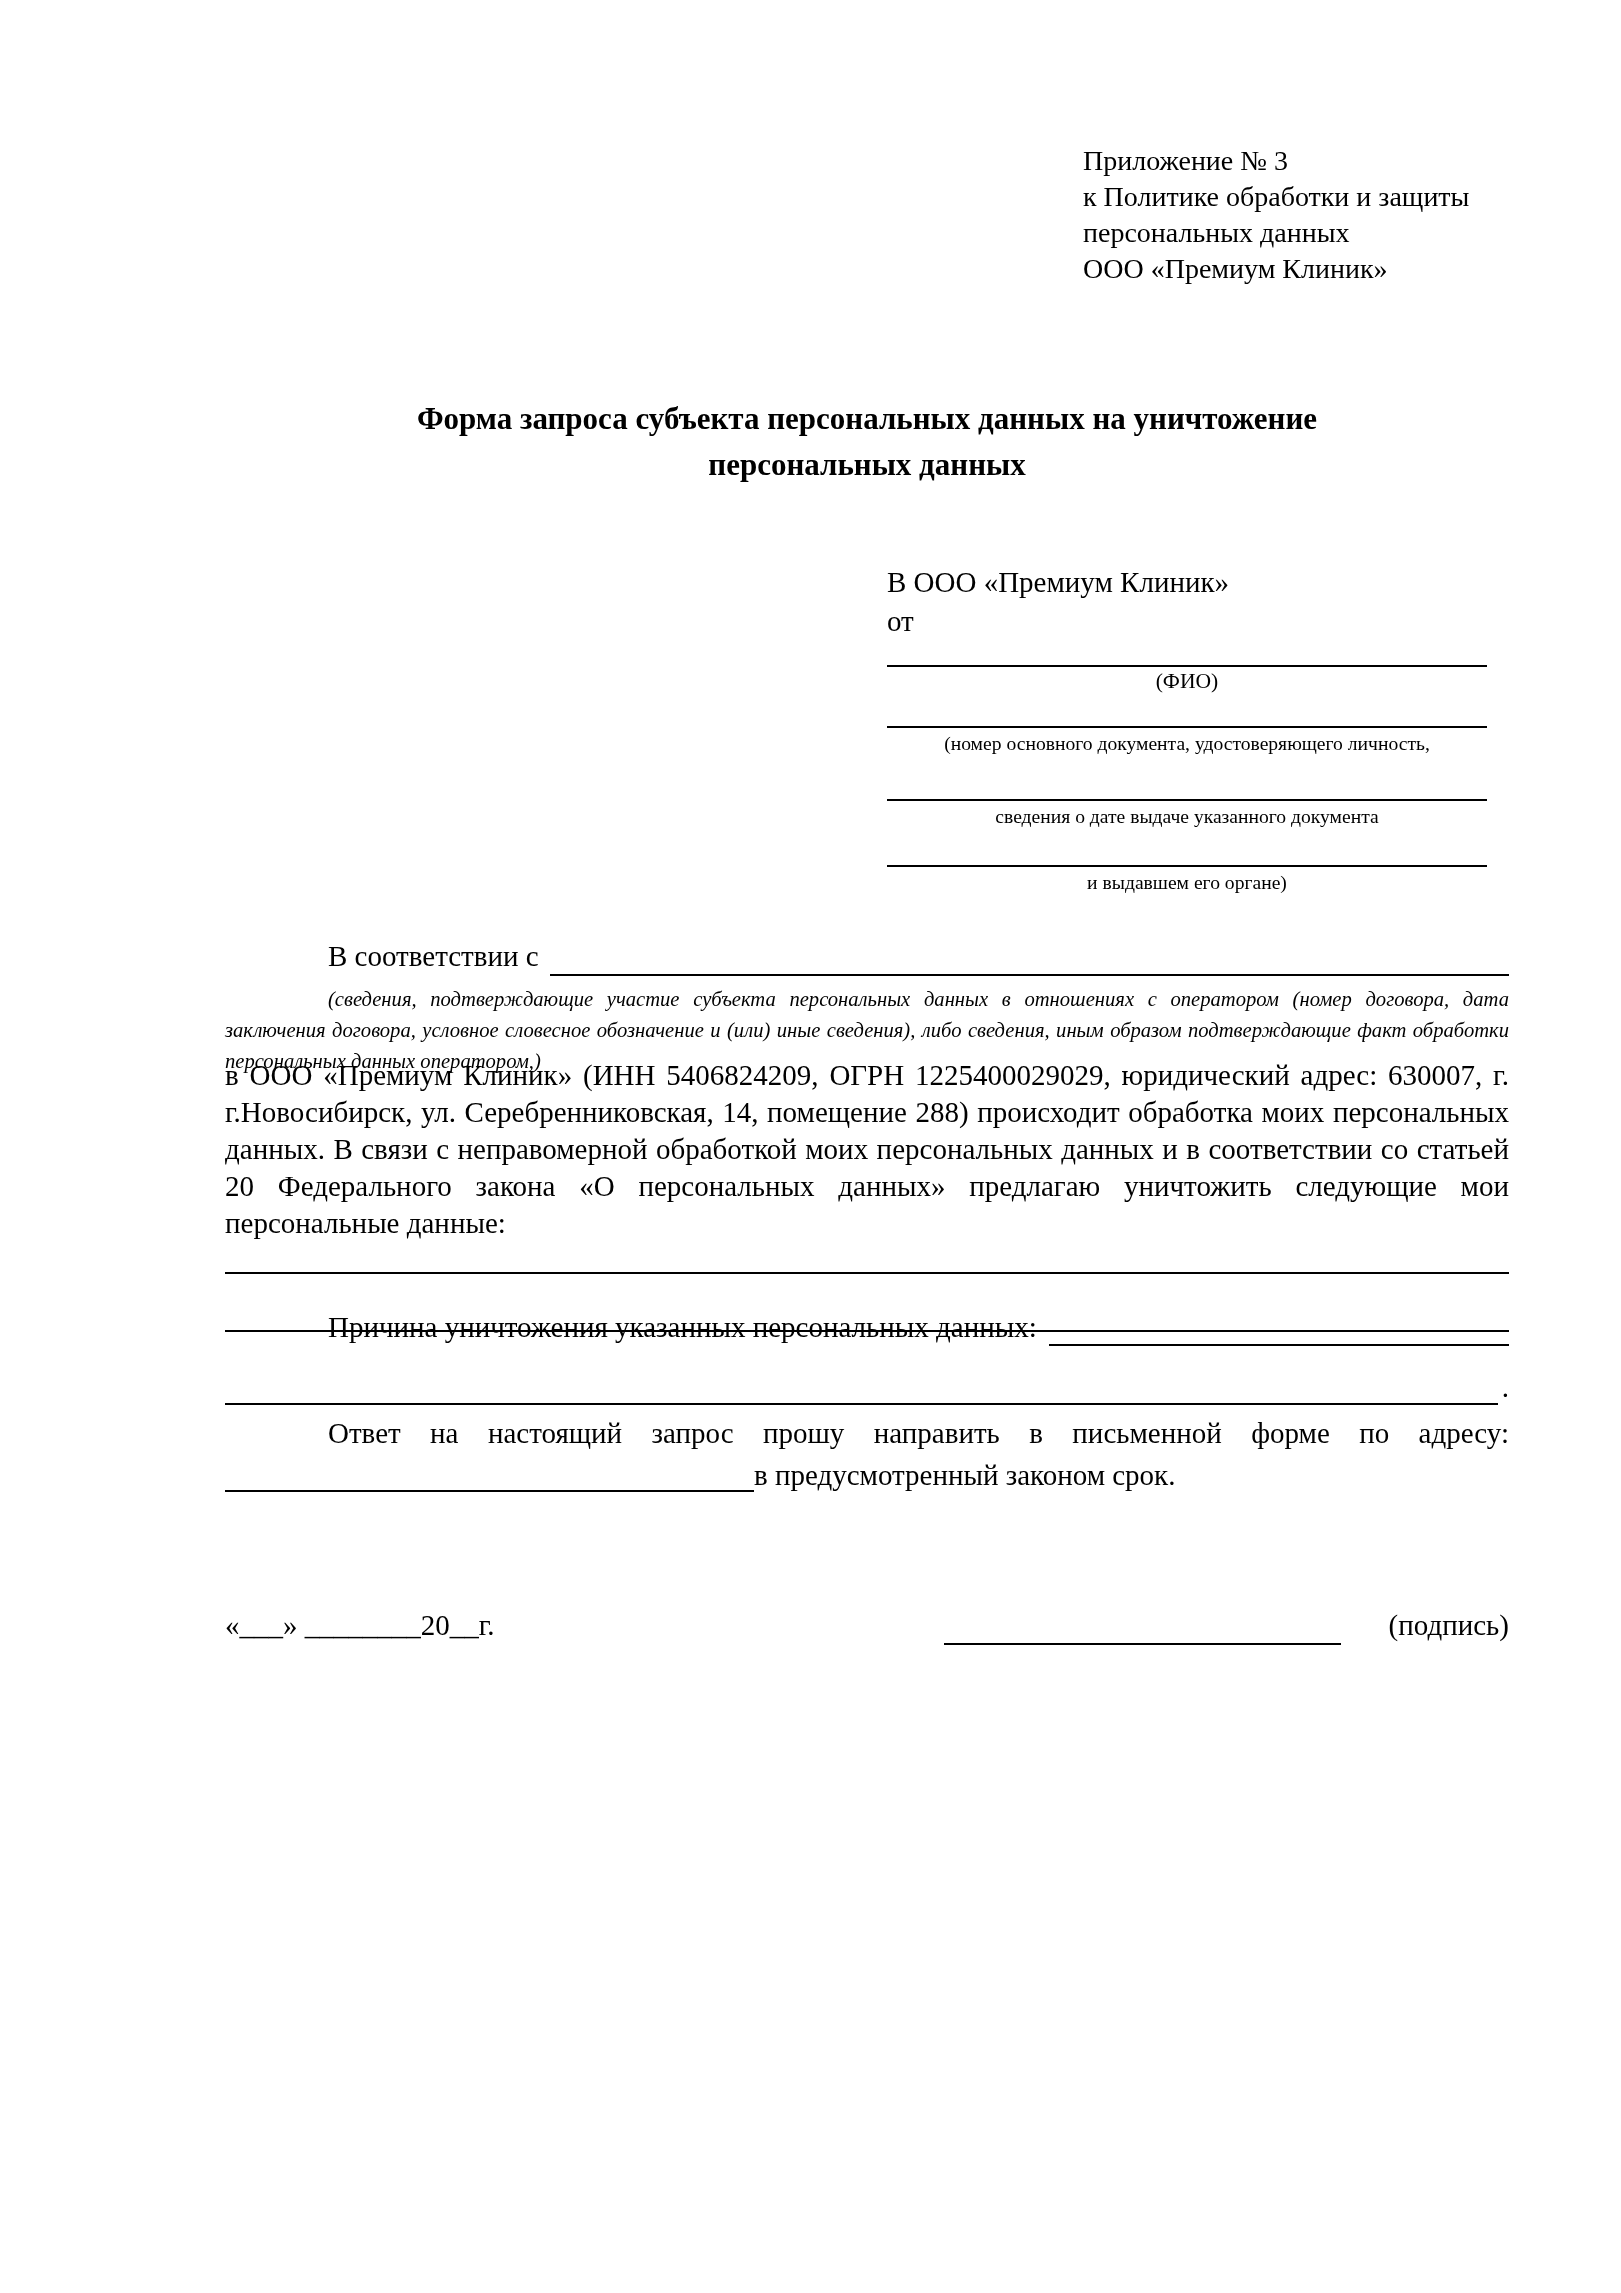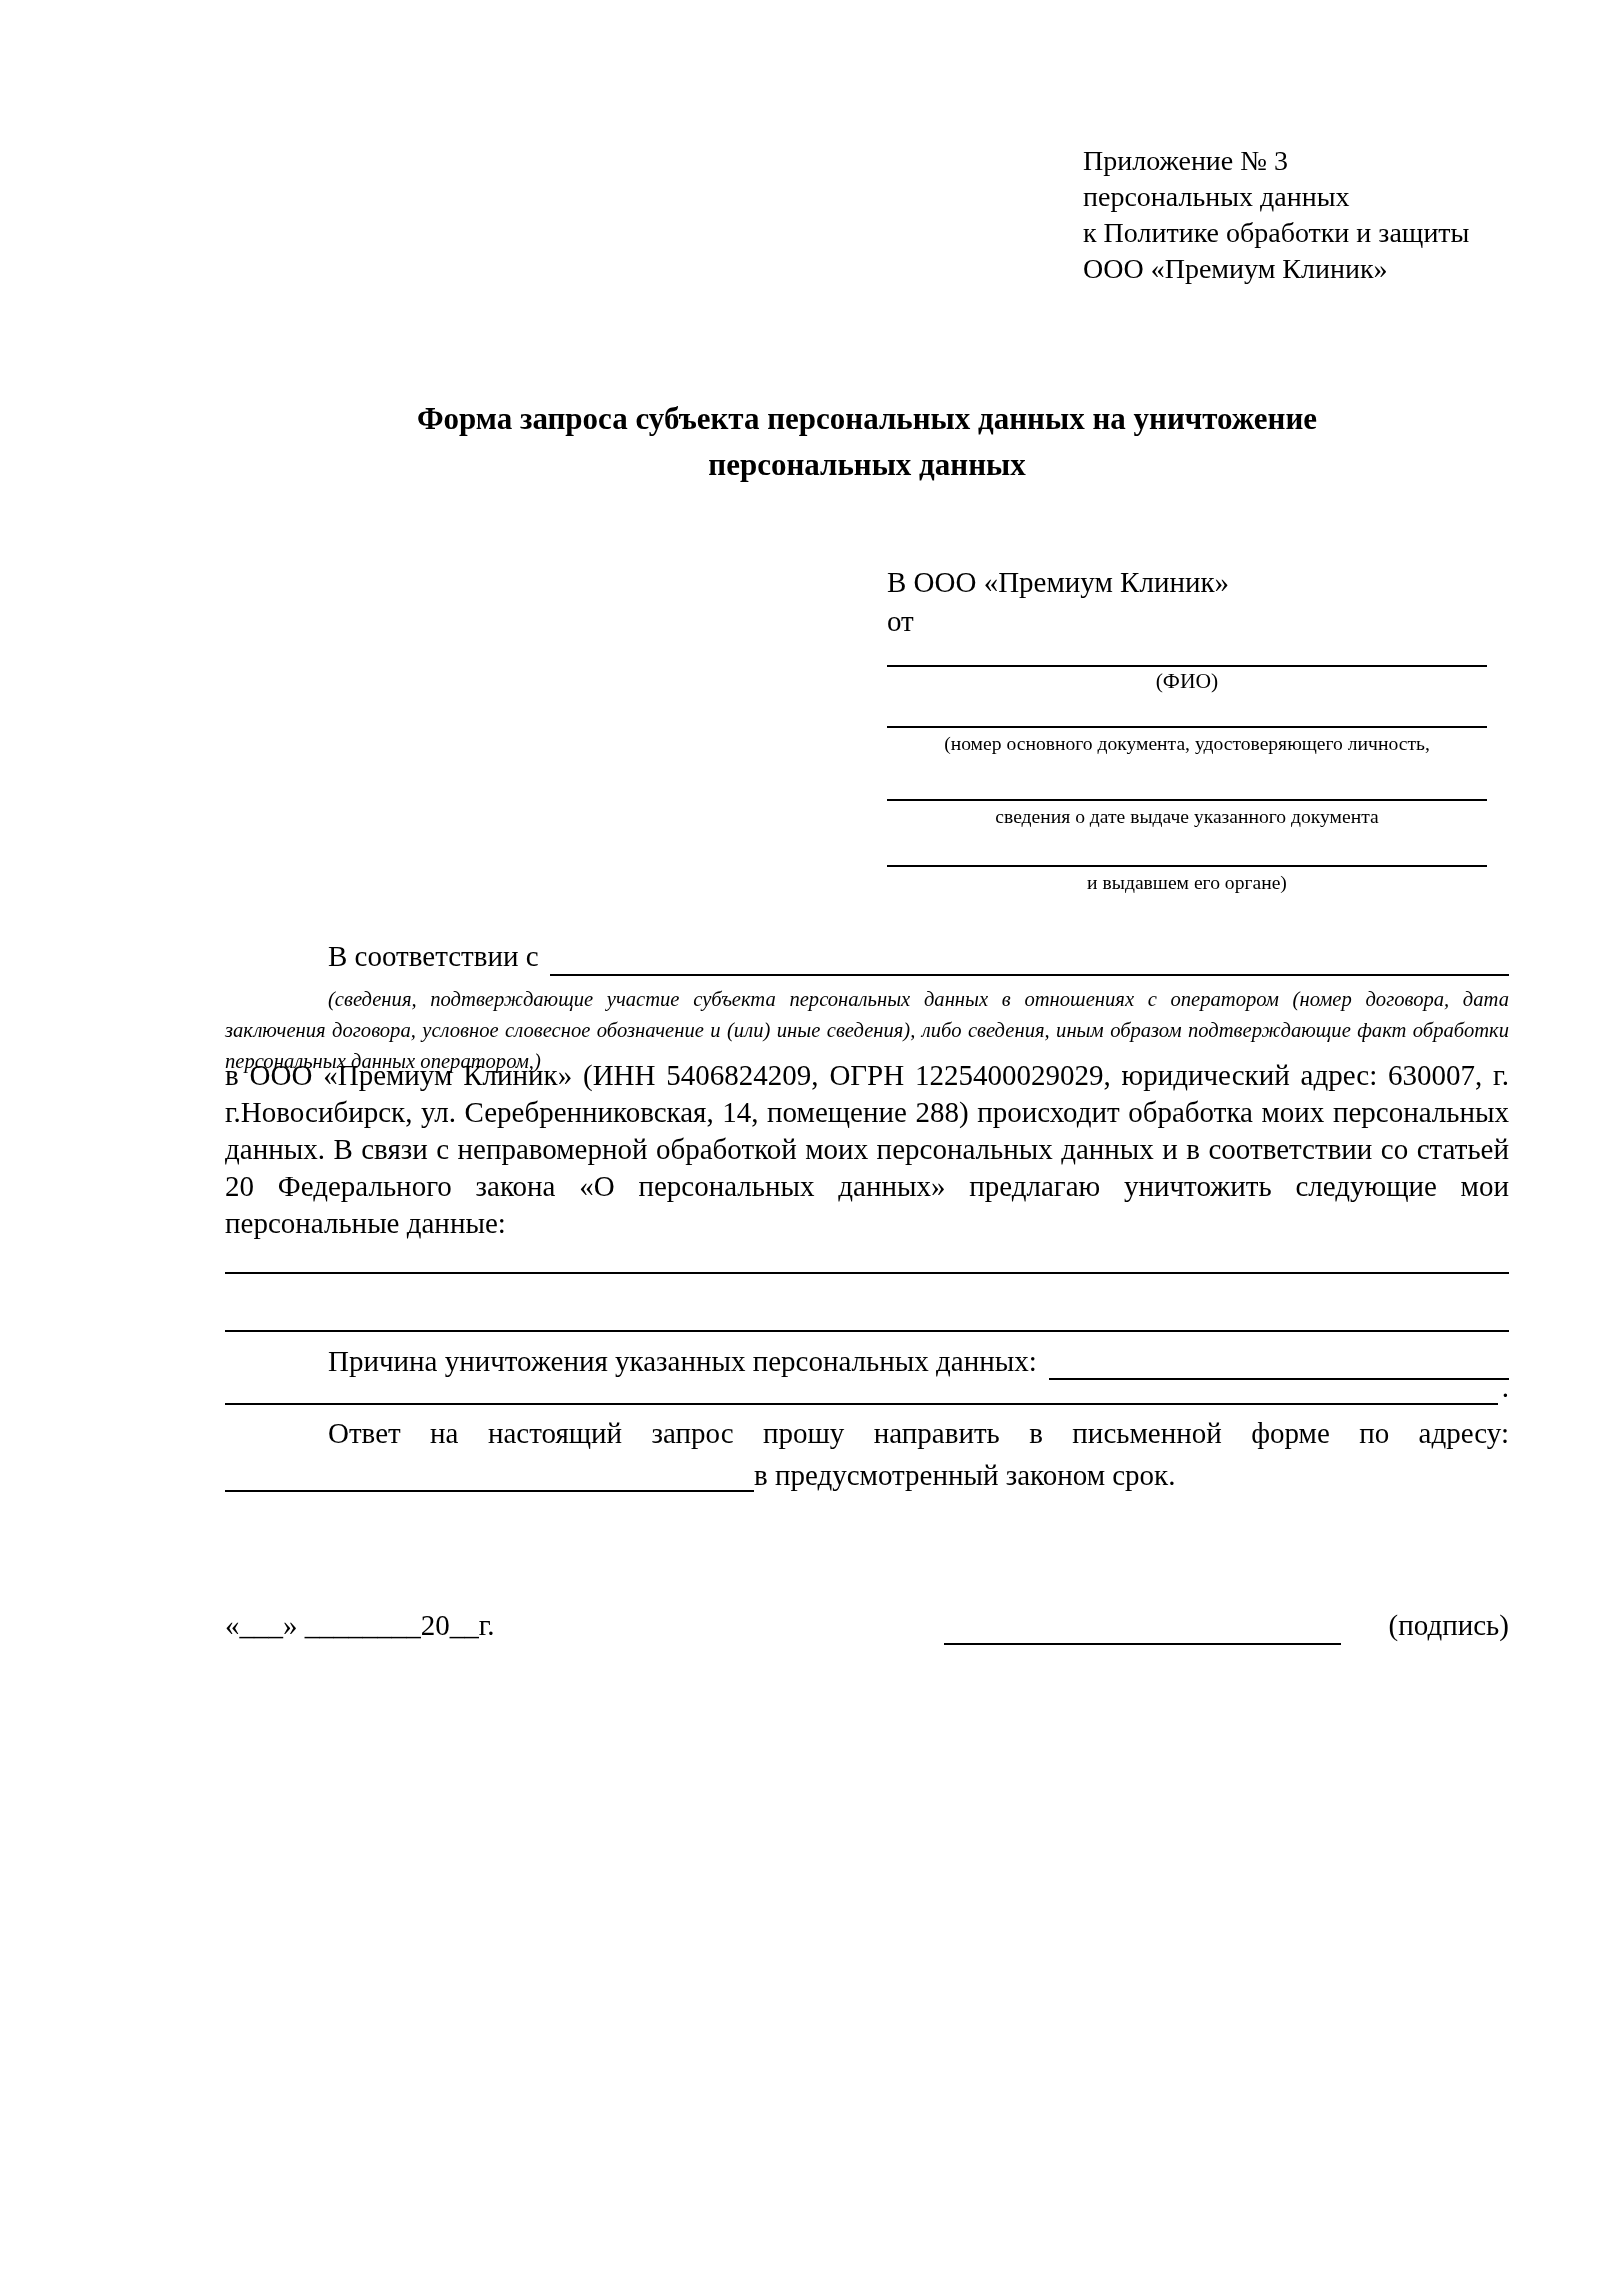--- a/index.html
+++ b/index.html
@@ -105,21 +105,21 @@
     width: 1284px;
     border-top: 2.9px solid #000;
   }
   .rule-1 { top: 1272px; }
   .rule-2 { top: 1330px; }
 
   
   .reason {
     position: absolute;
     left: 225px;
-    top: 1343px;
+    top: 1309px;
     width: 1284px;
     font-size: 29px;
     line-height: 37px;
     display: flex;
     align-items: flex-end;
   }
   .reason .lbl { padding-left: 103px; white-space: nowrap; }
   .reason .fill { flex: 1; border-bottom: 2.9px solid #000; margin-left: 11.8px; height: 31px; }
 
   
@@ -180,22 +180,22 @@
   .footer .sig-line { width: 397px; border-bottom: 2.9px solid #000; height: 33px; }
   .footer .sig-cap { white-space: nowrap; }
 </style>
 </head>
 <body>
 
 <div class="page">
 
   <div class="appendix">
     <div>Приложение № 3</div>
+    <div>к Политике обработки и защиты</div>
     <div>персональных данных</div>
-    <div>к Политике обработки и защиты</div>
     <div>ООО «Премиум Клиник»</div>
   </div>
 
   <div class="doc-title">Форма запроса субъекта персональных данных на уничтожение персональных данных</div>
 
   <div class="addressee">
     <div>В ООО «Премиум Клиник»</div>
     <div>от</div>
     <div class="blank blank-fio"></div>
     <div class="cap">(ФИО)</div>

